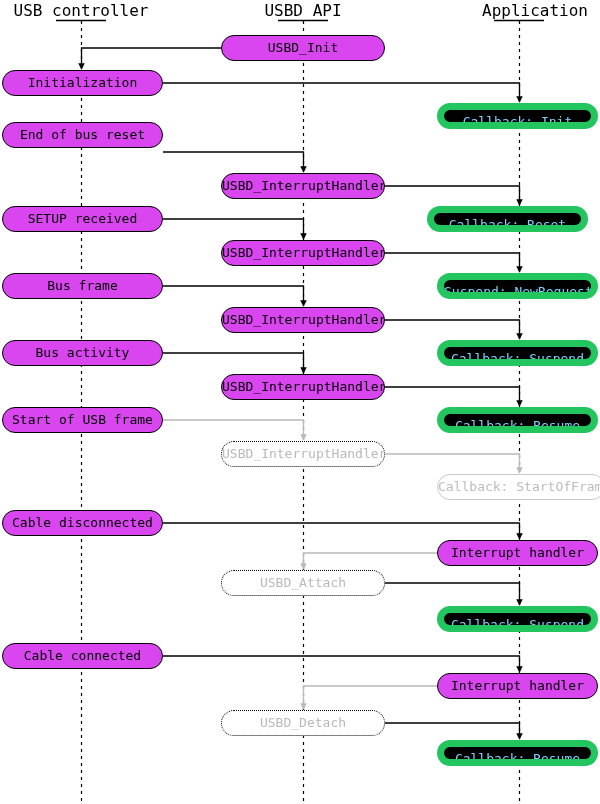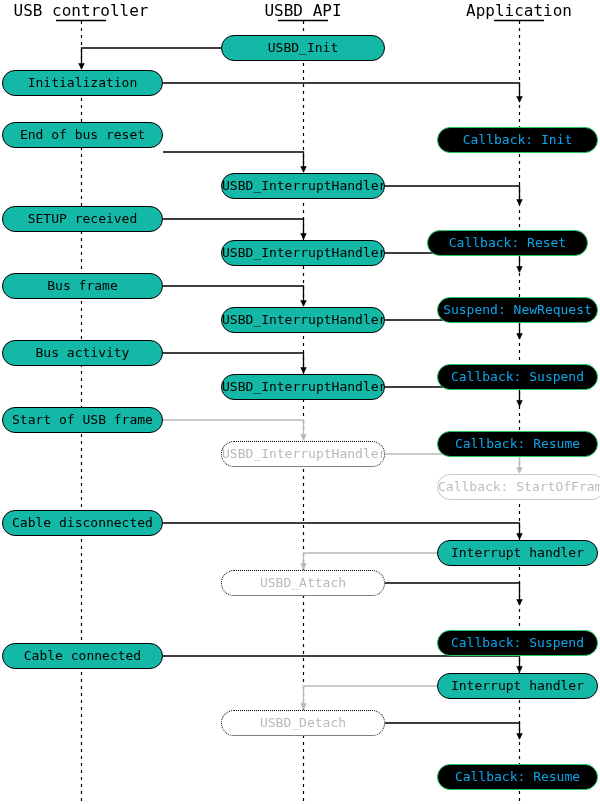--- a/index.html
+++ b/index.html
@@ -38,29 +38,28 @@
     box-sizing: border-box;
     height: 26px;
     line-height: 24px;
     text-align: center;
     font-size: 13px;
     white-space: nowrap;
     overflow: hidden;
     border-radius: 13px;
   }
   .node.white {
-    background: #14b8a6;
+    background: #d946ef;
     border: 1px solid #000000;
     color: #000000;
   }
   .node.black {
     background: #000000;
-    border: 1px solid #22c55e;
-    color: #0ea5e9;
-    margin-top: 24px;
+    border: 7px solid #22c55e;
+    color: #7dd3fc;
   }
   .node.ghost-dotted {
     background: #ffffff;
     border: 1px dotted #000000;
     color: #b9b9b9;
   }
   .node.ghost-solid {
     background: #ffffff;
     border: 1px solid #c9c9c9;
     color: #bcbcbc;
@@ -107,21 +106,21 @@
         <path d="M 385 583 L 519.5 583 L 519.5 605" fill="none" stroke="#000000" stroke-width="1.3" marker-end="url(#arrow-black)"></path>
         <path d="M 163 656 L 519.5 656 L 519.5 672" fill="none" stroke="#000000" stroke-width="1.3" marker-end="url(#arrow-black)"></path>
         <path d="M 437 686 L 303.5 686 L 303.5 709" fill="none" stroke="#b9b9b9" stroke-width="1.3" marker-end="url(#arrow-gray)"></path>
         <path d="M 385 723 L 519.5 723 L 519.5 739" fill="none" stroke="#000000" stroke-width="1.3" marker-end="url(#arrow-black)"></path>
       </g>
   </svg>
 
   <div id="headers">
       <div class="col-header" style="left: 81px; top: 1px;">USB controller</div>
       <div class="col-header" style="left: 303px; top: 1px;">USBD API</div>
-      <div class="col-header" style="left: 519px; top: 1px;">Application</div>
+      <div class="col-header" style="left: 535px; top: 1px;">Application</div>
     </div>
   <div id="nodes">
       <div class="node white" style="left: 221px; top: 35px; width: 164px;">USBD_Init</div>
       <div class="node white" style="left: 2px; top: 70px; width: 161px;">Initialization</div>
       <div class="node black" style="left: 437px; top: 103px; width: 161px;">Callback: Init</div>
       <div class="node white" style="left: 2px; top: 122px; width: 161px;">End of bus reset</div>
       <div class="node white" style="left: 221px; top: 173px; width: 164px;">USBD_InterruptHandler</div>
       <div class="node white" style="left: 2px; top: 206px; width: 161px;">SETUP received</div>
       <div class="node black" style="left: 427px; top: 206px; width: 161px;">Callback: Reset</div>
       <div class="node white" style="left: 221px; top: 240px; width: 164px;">USBD_InterruptHandler</div>

